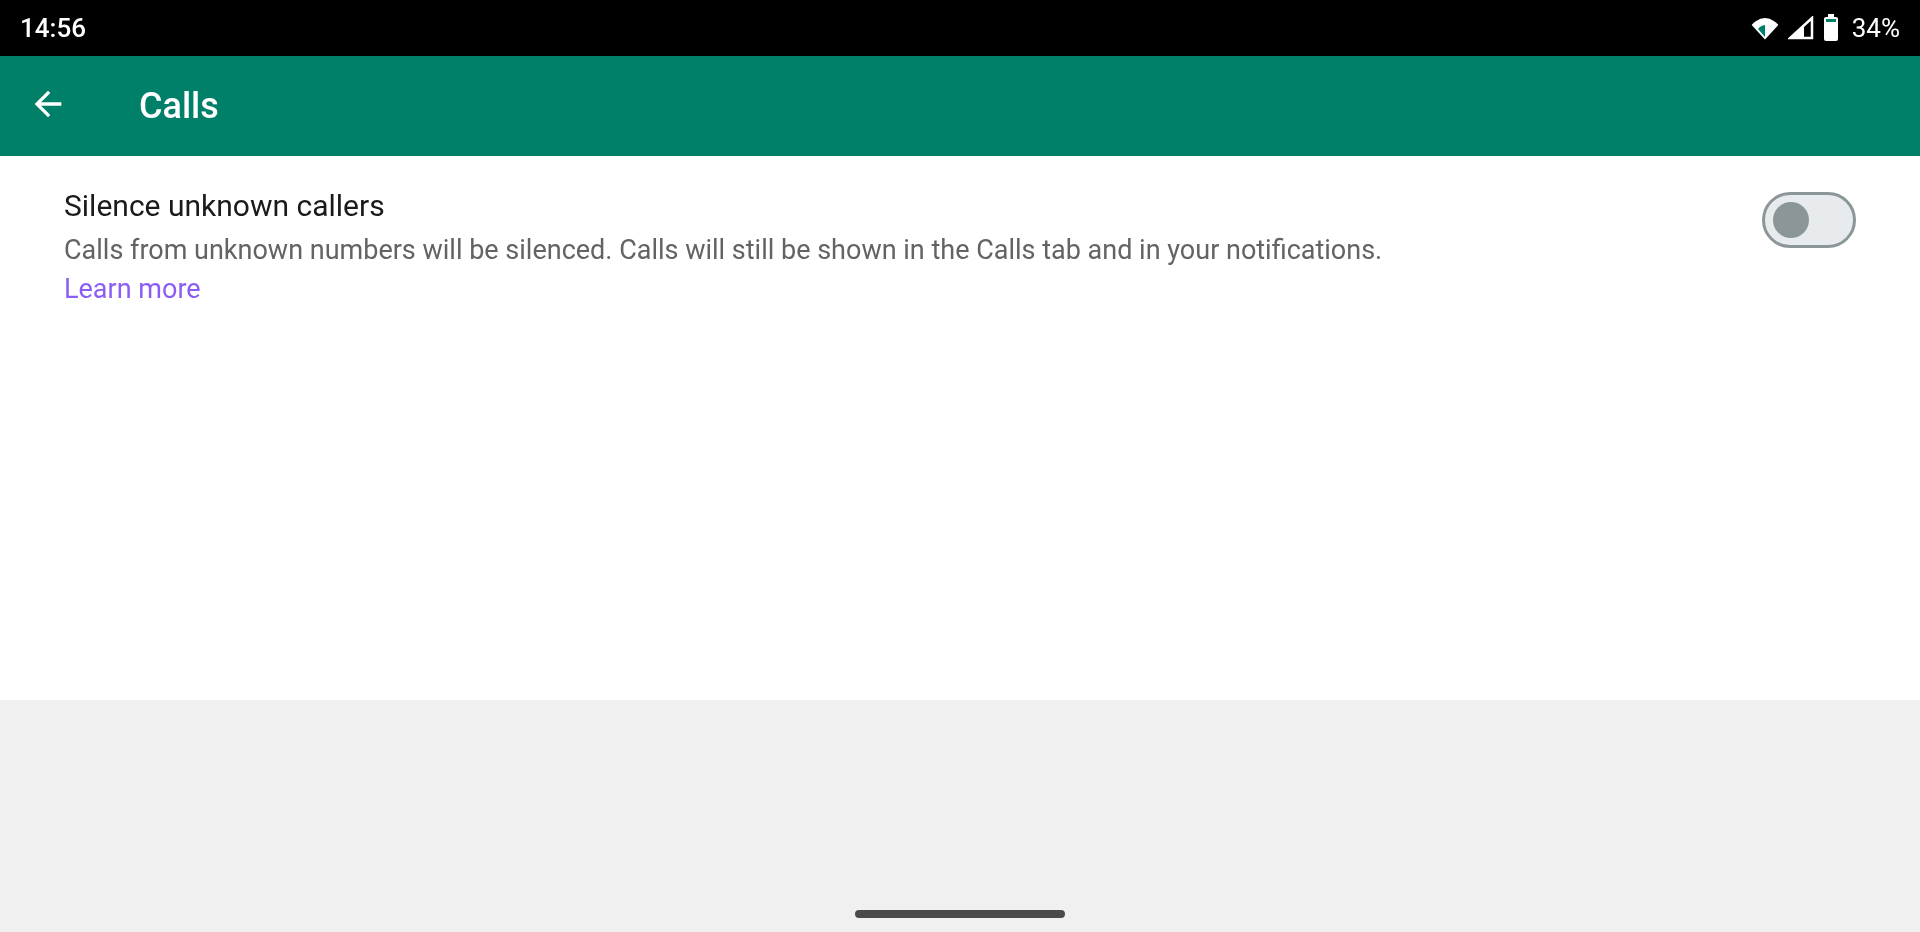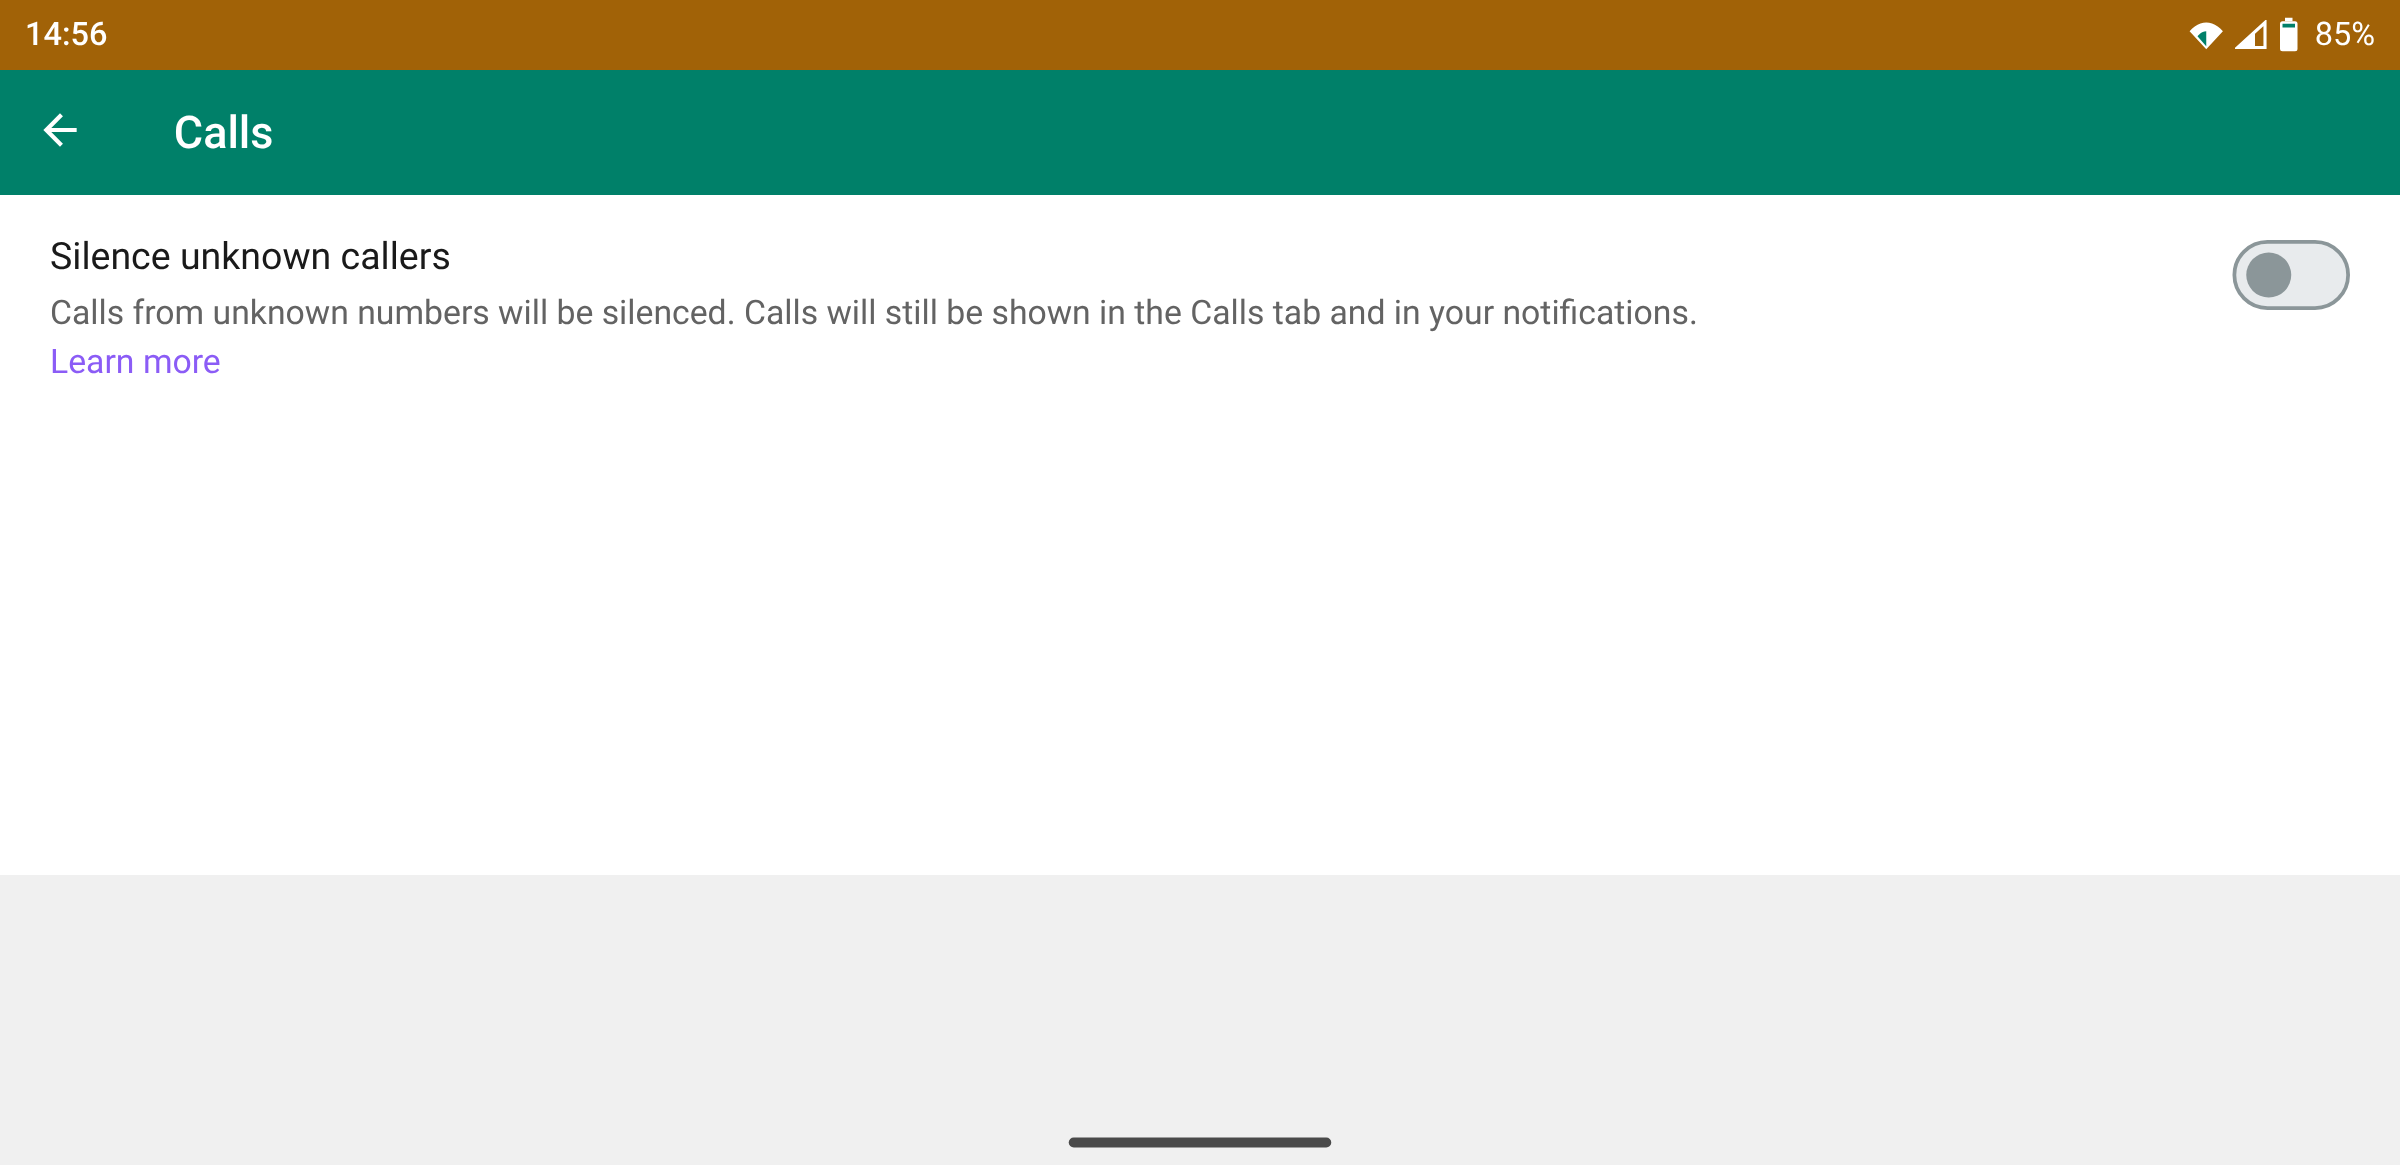--- a/index.html
+++ b/index.html
@@ -8,21 +8,21 @@
       box-sizing: border-box;
     }
     body {
       font-family: Roboto, -apple-system, BlinkMacSystemFont, 'Segoe UI', sans-serif;
       background: #f0f0f0;
       width: 1920px;
       height: 932px;
       overflow: hidden;
     }
     .status-bar {
-      background: #a16207;
+      background: #000000;
       height: 56px;
       display: flex;
       align-items: center;
       justify-content: space-between;
       padding: 0 20px;
       color: #ffffff;
     }
     .status-time {
       font-size: 26px;
       font-weight: 500;
@@ -59,21 +59,21 @@
       margin-right: 56px;
     }
     .app-title {
       font-size: 36px;
       font-weight: 500;
       color: #ffffff;
     }
     .content {
       background: #ffffff;
       height: 544px;
-      padding: 32px 40px;
+      padding: 32px 64px;
     }
     .setting-row {
       display: flex;
       align-items: flex-start;
       justify-content: space-between;
     }
     .setting-text {
       flex: 1;
       max-width: 1350px;
     }
@@ -142,21 +142,21 @@
         <path d="M2 22 L16 22 L16 10 Z" fill="#ffffff"></path>
       </svg>
     </span>
     <span>
       <svg width="18" height="28" viewBox="0 0 18 28">
         <rect x="6" y="0" width="6" height="3" fill="#ffffff"></rect>
         <rect x="2" y="3" width="14" height="24" rx="2" fill="#ffffff"></rect>
         <rect x="4" y="5" width="10" height="3" fill="#008069"></rect>
       </svg>
     </span>
-    <span class="battery-text">85%</span>
+    <span class="battery-text">34%</span>
   </div>
 </div>
 
 <div class="app-bar">
   <div class="back-button">
     <span>
       <svg width="40" height="40" viewBox="0 0 24 24" fill="#ffffff">
         <path d="M20 11H7.83l5.59-5.59L12 4l-8 8 8 8 1.41-1.41L7.83 13H20v-2z"></path>
       </svg>
     </span>

